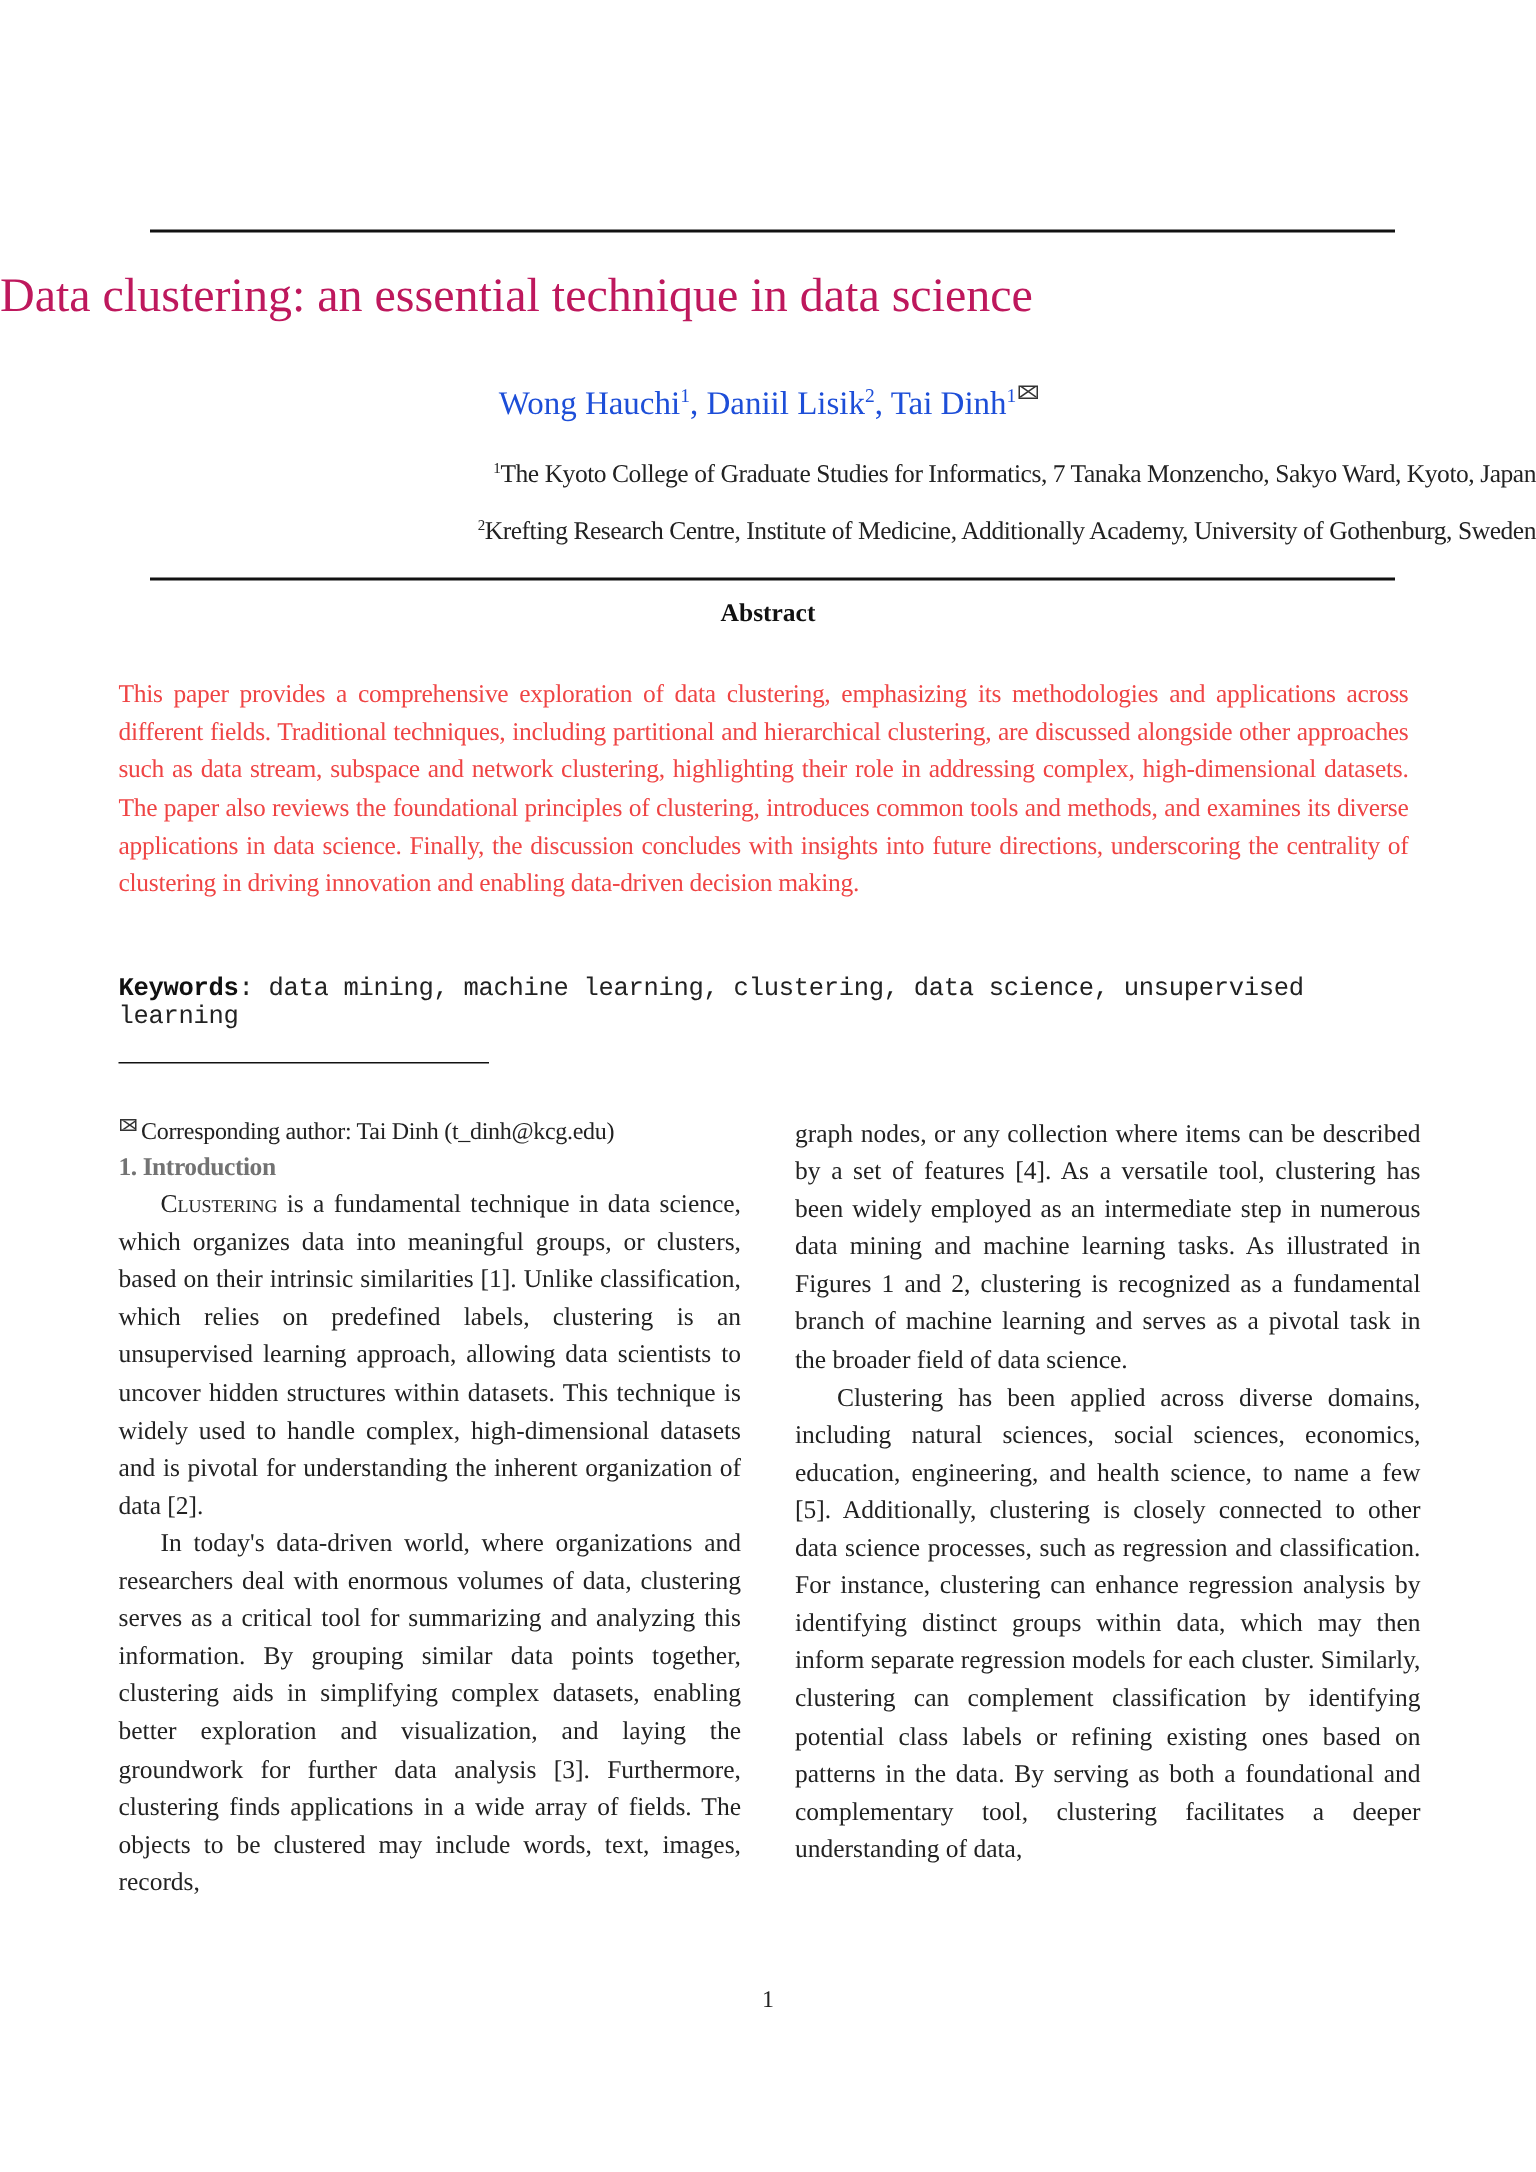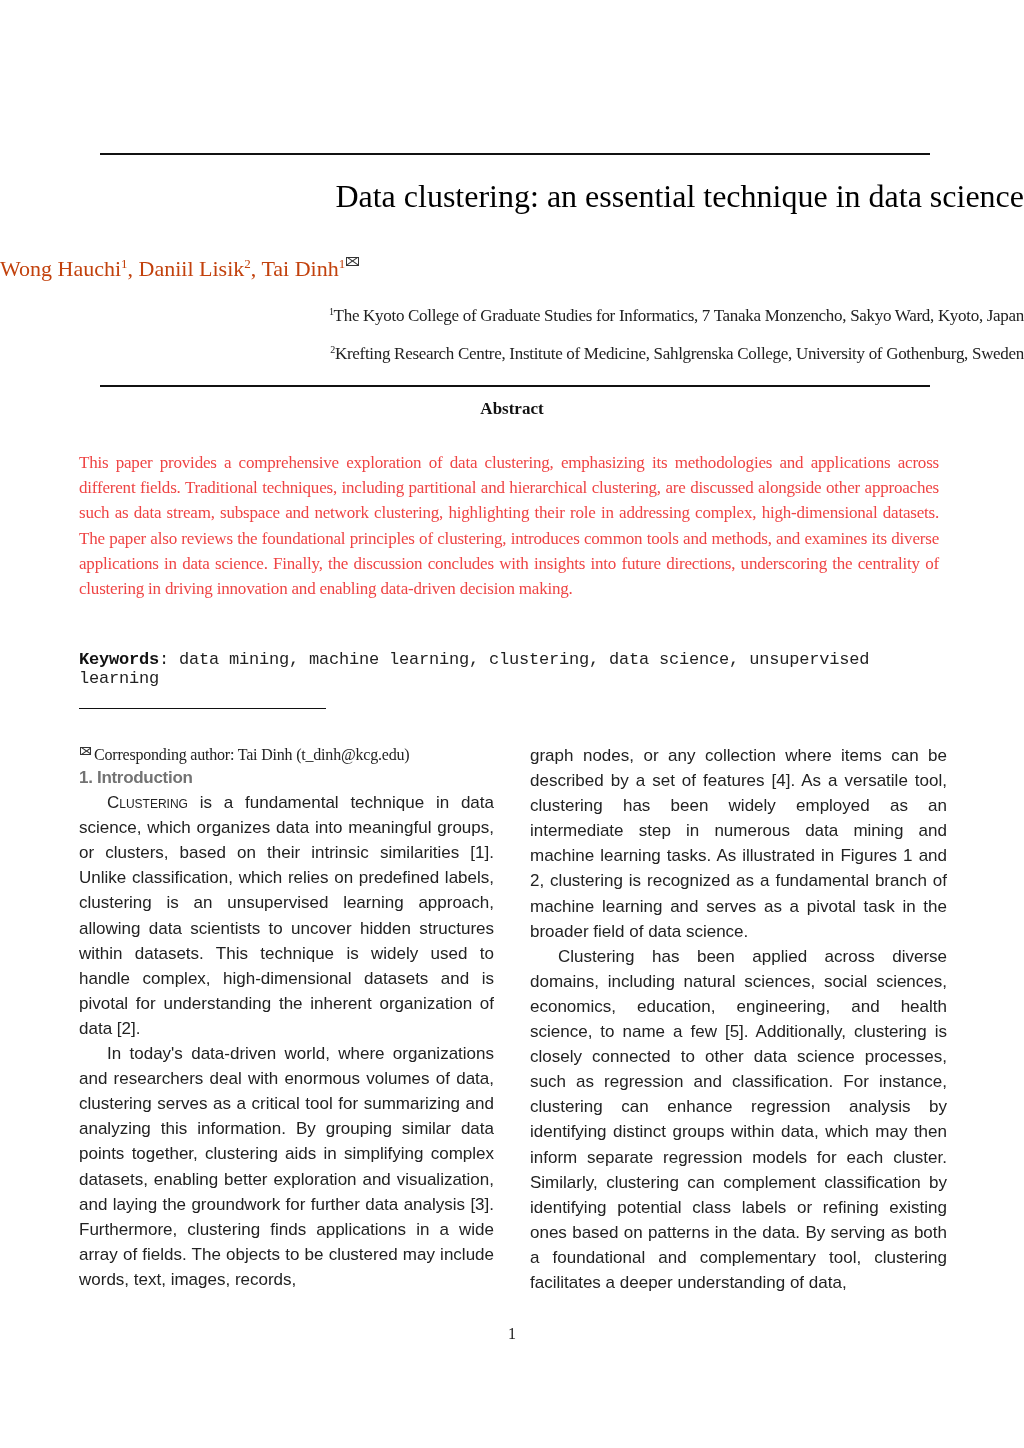--- a/index.html
+++ b/index.html
@@ -25,35 +25,35 @@
       left: 100px;
       width: 830px;
       height: 0;
       border-top: 2px solid #111;
     }
     .title {
       position: absolute;
       top: 178px;
       left: 0;
       width: 1024px;
-      text-align: right;
+      text-align: left;
       font-family: "Liberation Serif", serif;
       font-size: 32px;
       letter-spacing: 0px;
-      color: #000000;
+      color: #be185d;
     }
     .authors {
       position: absolute;
       top: 256px;
       left: 0;
       width: 1024px;
-      text-align: left;
+      text-align: center;
       font-family: "Liberation Serif", serif;
       font-size: 22px;
-      color: #c2410c;
+      color: #1d4ed8;
     }
     .authors sup {
       font-size: 13px;
       vertical-align: 8px;
     }
     .env-icon {
       display: inline-block;
       width: 13px;
       height: 9px;
       border: 1px solid #333;
@@ -142,21 +142,21 @@
       letter-spacing: -0.2px;
     }
     .footnote .env-icon {
       width: 11px;
       height: 8px;
       vertical-align: 5px;
       margin-right: 3px;
     }
     .col {
       position: absolute;
-      font-family: Liberation Sans, sans-serif;
+      font-family: Liberation Serif, serif;
       font-size: 17px;
       line-height: 25.1px;
       color: #222;
       text-align: justify;
     }
     .col-left {
       left: 79px;
       top: 765px;
       width: 415px;
     }
@@ -203,21 +203,21 @@
   <div class="title">Data clustering: an essential technique in data science</div>
 
   <div class="authors">
     <span>Wong Hauchi</span><sup>1</sup><span>, </span><span>Daniil Lisik</span><sup>2</sup><span>, </span><span>Tai Dinh</span><sup>1</sup><span class="env-icon"></span>
   </div>
 
   <div class="affil" style="top:306px;">
     <sup>1</sup><span>The Kyoto College of Graduate Studies for Informatics, 7 Tanaka Monzencho, Sakyo Ward, Kyoto, Japan</span>
   </div>
   <div class="affil" style="top:344px;">
-    <sup>2</sup><span>Krefting Research Centre, Institute of Medicine, Sahlgrenska College, University of Gothenburg, Sweden</span>
+    <sup>2</sup><span>Krefting Research Centre, Institute of Medicine, Additionally Academy, University of Gothenburg, Sweden</span>
   </div>
 
   <div class="rule" style="top:385px;"></div>
 
   <div class="abstract-head">Abstract</div>
 
   <p class="abstract" style="margin:0;">This paper provides a comprehensive exploration of data clustering, emphasizing its methodologies and applications across different fields. Traditional techniques, including partitional and hierarchical clustering, are discussed alongside other approaches such as data stream, subspace and network clustering, highlighting their role in addressing complex, high-dimensional datasets. The paper also reviews the foundational principles of clustering, introduces common tools and methods, and examines its diverse applications in data science. Finally, the discussion concludes with insights into future directions, underscoring the centrality of clustering in driving innovation and enabling data-driven decision making.</p>
 
   <div class="keywords">
     <b>Keywords</b><span>: </span><span>data mining, machine learning, clustering, data science, unsupervised learning</span>

